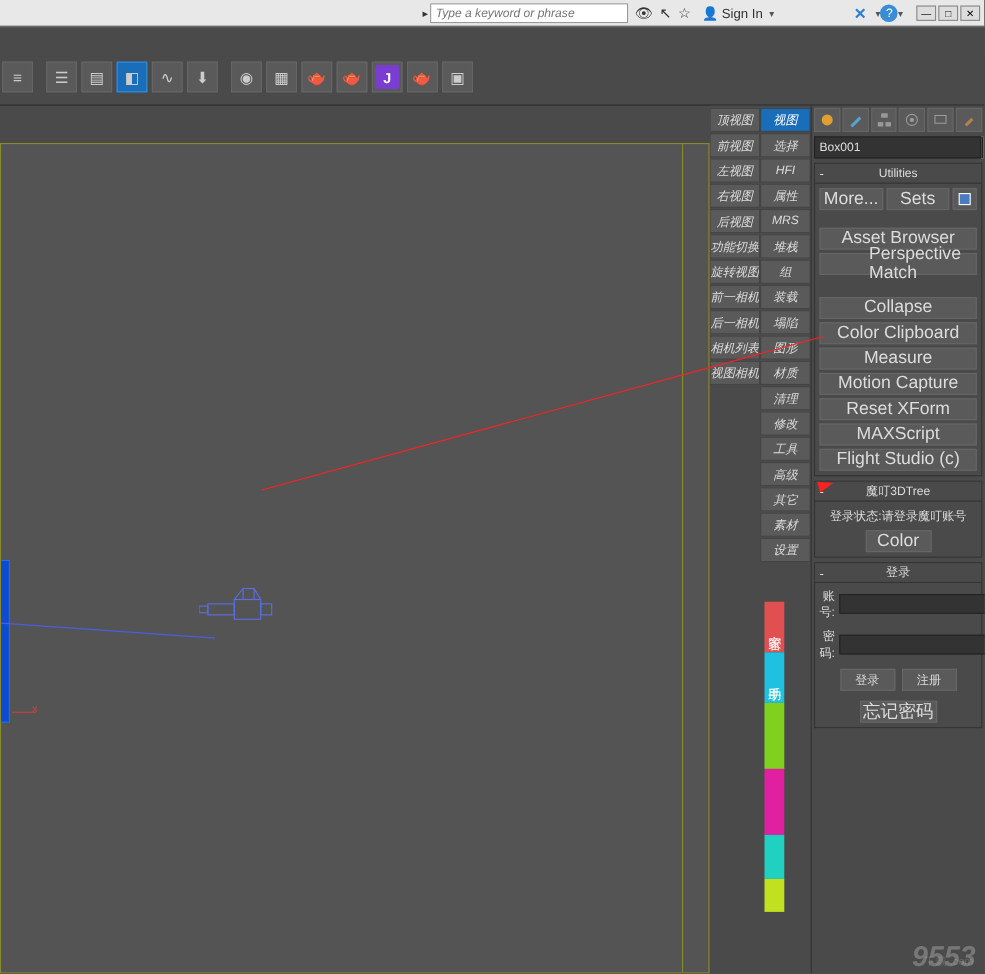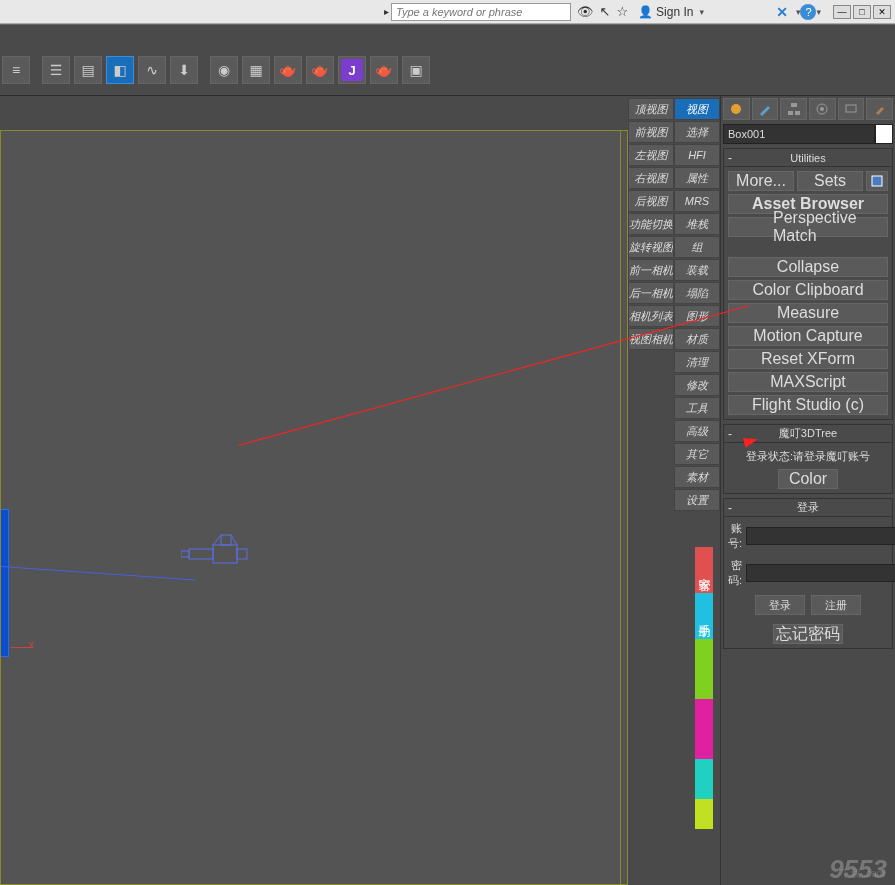--- a/index.html
+++ b/index.html
@@ -54,21 +54,21 @@
 .vertical-badges { position: absolute; right: 182px; top: 547px; width: 18px; display: flex; flex-direction: column; z-index: 30; }
 .vbadge { width: 18px; display: flex; flex-direction: column; align-items: center; justify-content: center; font-size: 12px; color: #fff; writing-mode: vertical-rl; text-orientation: upright; letter-spacing: -2px; padding: 4px 0; }
 .vb1 { background: #e05050; height: 46px; }
 .vb2 { background: #20c0e0; height: 46px; }
 .vb3 { background: #80d020; height: 60px; }
 .vb4 { background: #e020a0; height: 60px; }
 .vb5 { background: #20d0c0; height: 40px; }
 .vb6 { background: #c0e020; height: 30px; }
 
 
-.right-panel { width: 175px; background: #4a4a4a; border-left: 1px solid #333; padding: 2px; }
+.right-panel { width: 158px; background: #4a4a4a; border-left: 1px solid #333; padding: 2px; }
 .panel-tabs { display: flex; gap: 2px; margin-bottom: 4px; height: 22px; }
 .ptab { flex: 1; background: #5a5a5a; border: 1px solid #666; display: flex; align-items: center; justify-content: center; cursor: pointer; font-size: 12px; }
 .ptab svg { width: 14px; height: 14px; }
 
 .name-field { display: flex; margin-bottom: 4px; }
 .name-input { flex: 1; height: 20px; background: #333; border: 1px solid #222; color: #ddd; padding: 0 4px; font-size: 11px; }
 .name-color { width: 18px; height: 20px; background: #fff; border: 1px solid #222; }
 
 .rollout { border: 1px solid #333; margin-bottom: 4px; background: #4a4a4a; }
 .rollout-header { height: 18px; background: #4a4a4a; color: #ddd; font-size: 11px; display: flex; align-items: center; justify-content: center; border-bottom: 1px solid #333; position: relative; cursor: pointer; }
@@ -275,21 +275,21 @@
         <div class="btn-row">
           <div class="util-btn">More...</div>
           <div class="util-btn">Sets</div>
           <div class="util-btn icon-btn">
             <svg width="14" height="14" viewBox="0 0 14 14">
                 <rect x="2" y="2" width="10" height="10" fill="#4a7ac0" stroke="#fff"></rect>
               </svg>
           </div>
         </div>
         <div id="util-buttons">
-            <div class="util-btn wide" style="margin-top: 0; font-weight: bold;">Asset Browser</div>
+            <div class="util-btn wide" style="margin-top: 13px;">Asset Browser</div>
             <div class="util-btn wide" style="margin-top: 3px; padding-left: 44px;">Perspective Match</div>
             <div class="util-btn wide" style="margin-top: 20px;">Collapse</div>
             <div class="util-btn wide" style="margin-top: 3px;">Color Clipboard</div>
             <div class="util-btn wide" style="margin-top: 3px;">Measure</div>
             <div class="util-btn wide" style="margin-top: 3px;">Motion Capture</div>
             <div class="util-btn wide" style="margin-top: 3px;">Reset XForm</div>
             <div class="util-btn wide" style="margin-top: 3px;">MAXScript</div>
             <div class="util-btn wide" style="margin-top: 3px;">Flight Studio (c)</div>
           </div>
       </div>

